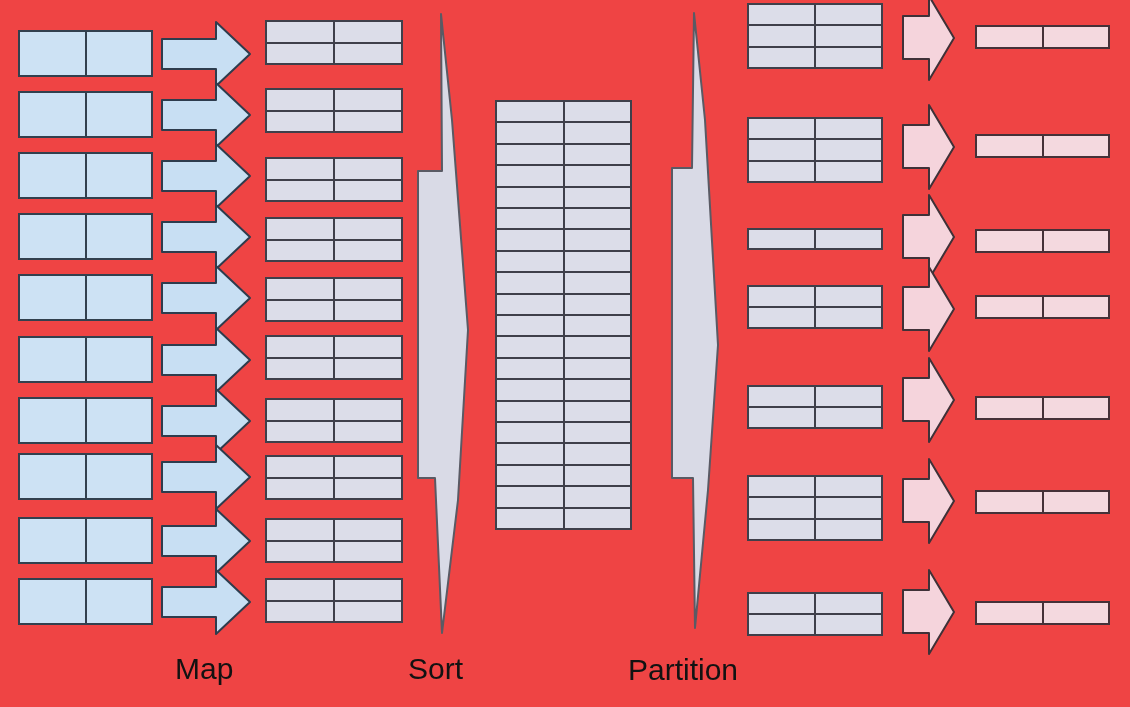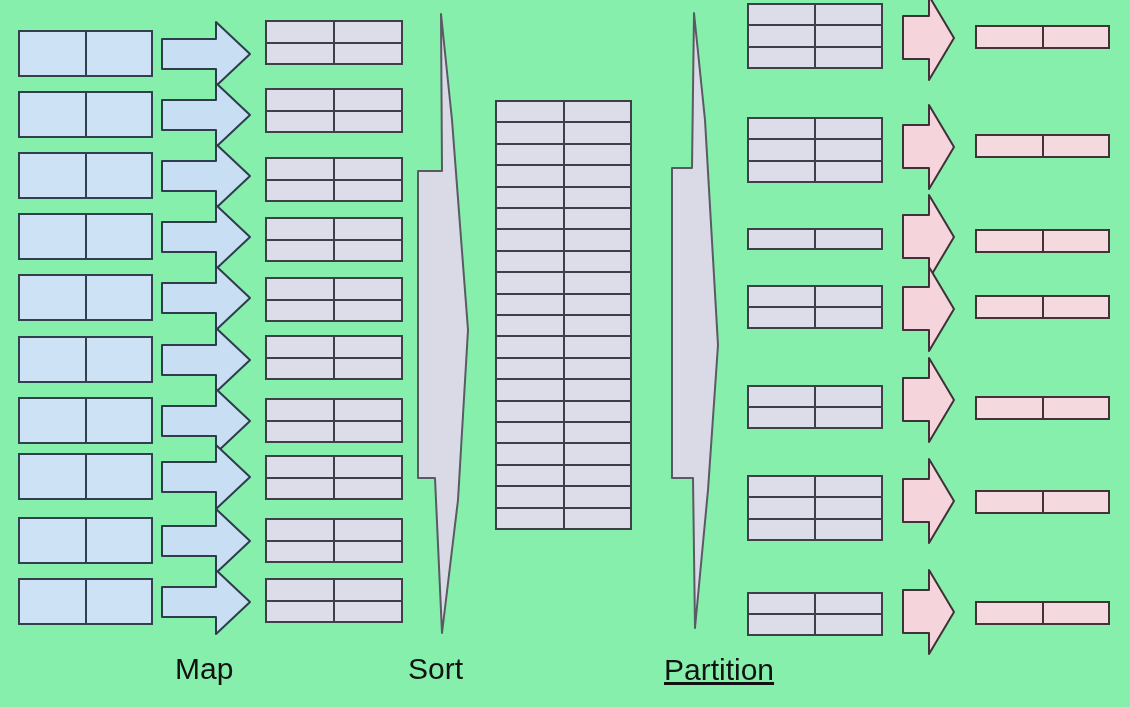--- a/index.html
+++ b/index.html
@@ -1,17 +1,17 @@
 <!DOCTYPE html>
 <html style="--input-fill: #cde2f4; --input-border: #32404e; --mid-fill: #dcdde9; --mid-border: #3f3f4a; --out-fill: #f4d9df; --out-border: #453138; --label-color: #121212;"><head>
 <meta charset="utf-8">
 <style>
   html,body{margin:0;padding:0;background:#fff;}
   #canvas{
-    position:relative;width:1130px;height:707px;background:#86efac;
+    position:relative;width:1130px;height:707px;background:#ef4444;
     overflow:hidden;font-family:"Liberation Sans",sans-serif;
   }
   .tbl{position:absolute;display:grid;gap:2px;box-sizing:border-box;}
   .tbl>div{min-width:0;min-height:0;}
   .tbl.blue{background:var(--input-border);border:2px solid var(--input-border);}
   .tbl.blue>div{background:var(--input-fill);}
   .tbl.gray{background:var(--mid-border);border:2px solid var(--mid-border);}
   .tbl.gray>div{background:var(--mid-fill);}
   .tbl.pink{background:var(--out-border);border:2px solid var(--out-border);}
   .tbl.pink>div{background:var(--out-fill);}
@@ -295,14 +295,14 @@
         <div></div>
         <div></div>
       </div>
       <div class="tbl pink" style="left: 975px; top: 601px; width: 135px; height: 24px; grid-template-columns: repeat(2, 1fr); grid-template-rows: repeat(1, 1fr);">
         <div></div>
         <div></div>
       </div>
     </div>
   <div class="stage-label" style="left:175px;top:652px;">Map</div>
   <div class="stage-label" style="left:408px;top:652px;">Sort</div>
-  <div class="stage-label" style="left:664px;top:653px;text-decoration:underline;">Partition</div>
+  <div class="stage-label" style="left:628px;top:653px;">Partition</div>
 </div>
 
 </body></html>

